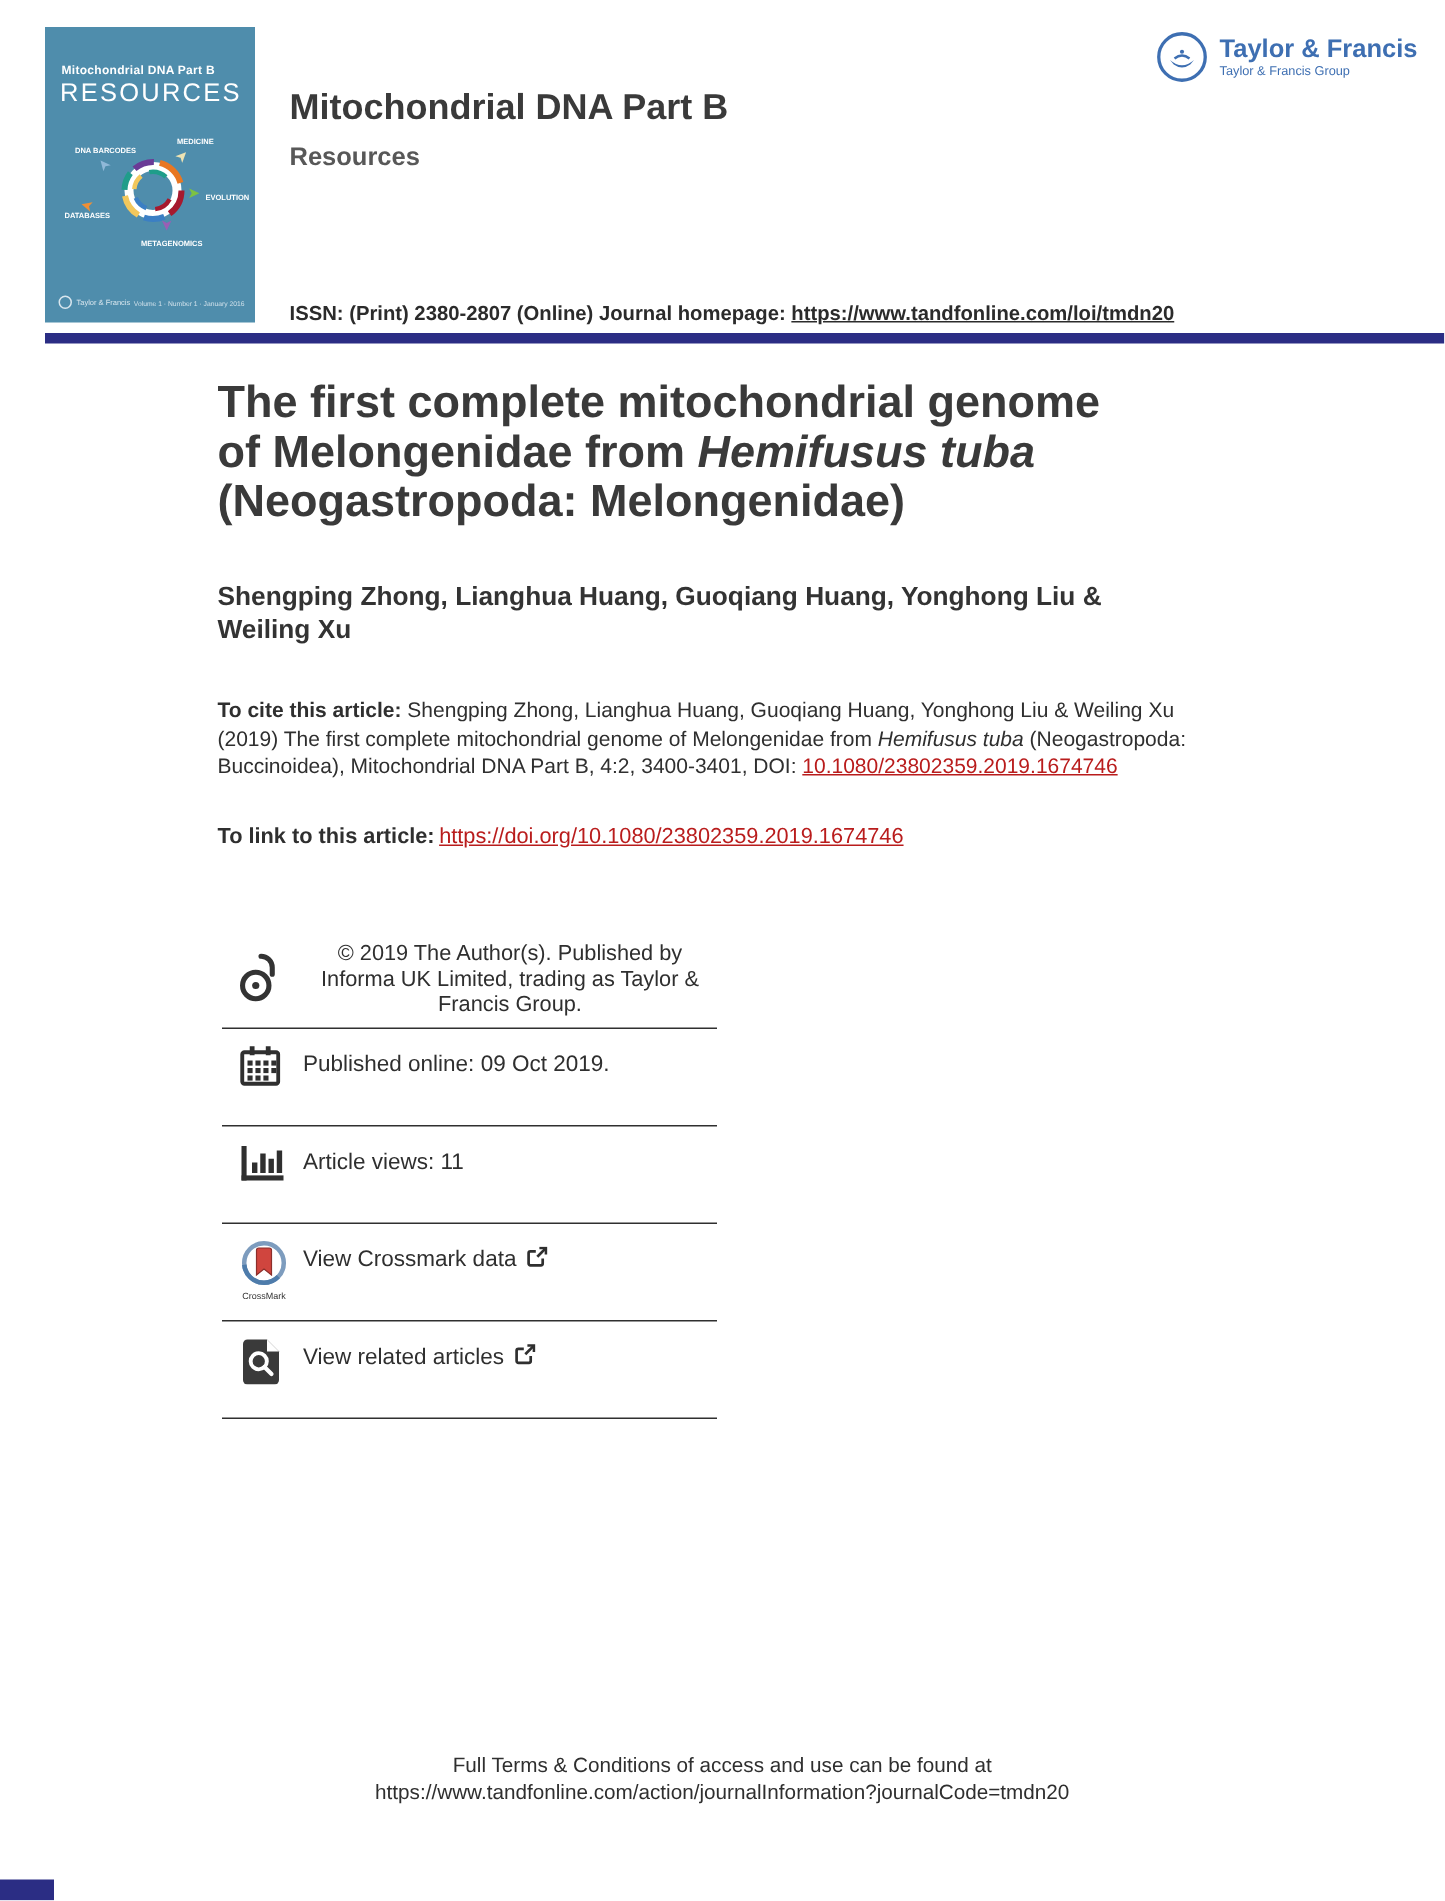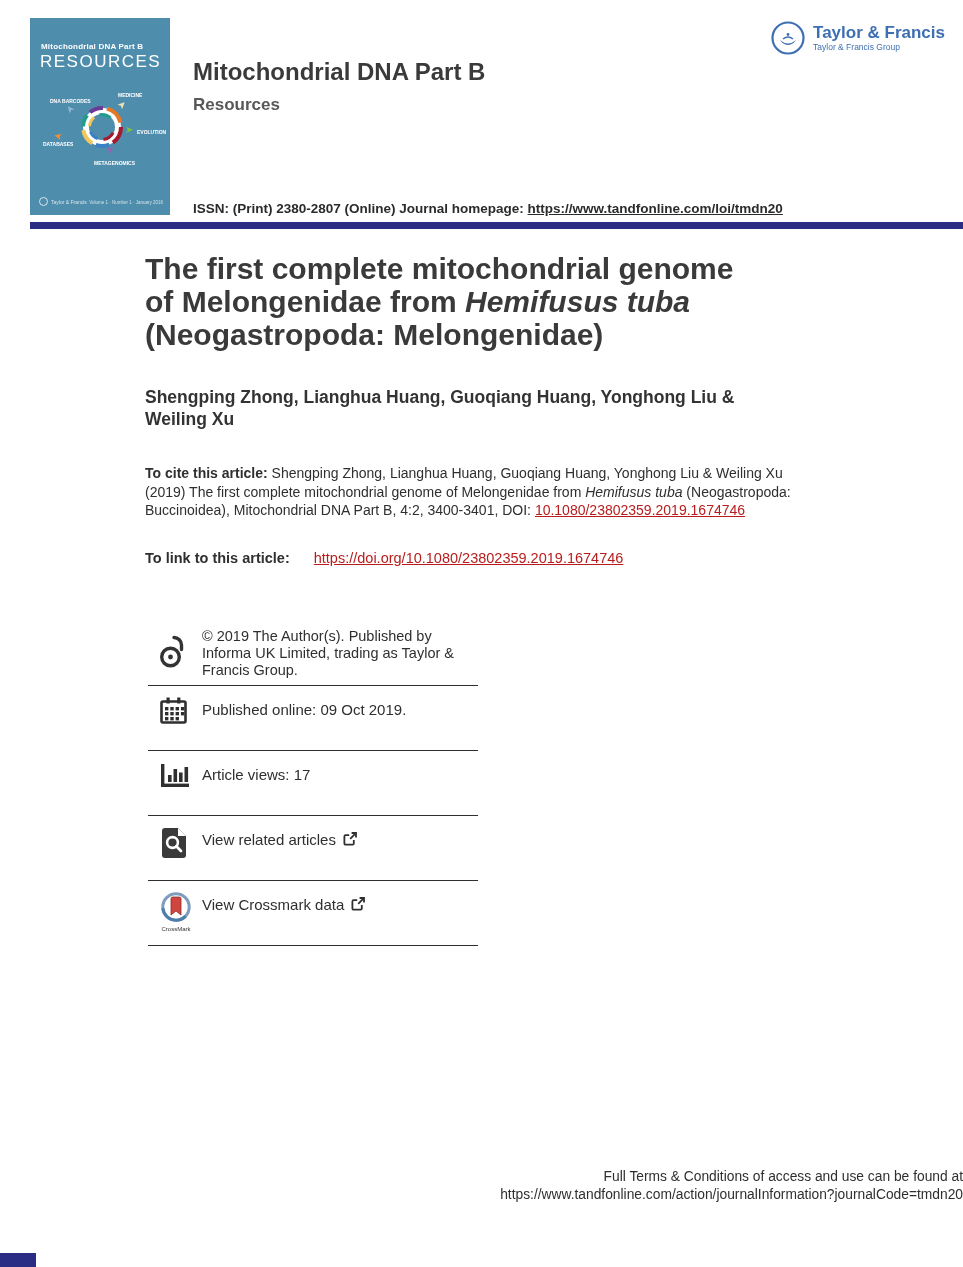--- a/index.html
+++ b/index.html
@@ -30,34 +30,34 @@
   .tf-group { font-size:8.5px; color:#3e6fb2; }
   .navy-bar { left:30px; right:0; top:222px; height:7px; background:#2b2d84; }
 
   
   .article-title { left:145px; top:252px; width:640px; font-size:30px; line-height:33px; font-weight:700; color:#3a3a3a; }
   .authors { left:145px; top:386px; width:618px; font-size:17.5px; line-height:22px; font-weight:700; color:#333; }
   .cite { left:145px; top:464px; width:655px; font-size:14px; line-height:18.5px; color:#2f2f2f; }
   .cite .lbl { font-weight:700;text-align:center; }
   .cite a, .linkline a { color:#b91c1c; text-decoration:underline; }
   .linkline { left:145px; top:550px; font-size:14.5px; color:#2f2f2f; }
-  .linkline .lbl { font-weight:700; margin-right:24px; }
+  .linkline .lbl { font-weight:700; margin-right:3px; }
 
   
   .actions { left:148px; top:620px; width:330px; }
   .action-row { position:relative; height:65px; border-bottom:1px solid #2f2f2f; display:flex; padding:11px 0 0 12px; }
   .action-row.first { height:66px; padding-top:6px; }
   .action-icon { width:32px; flex:0 0 32px; margin-right:10px; }
   .action-text { font-size:15px; line-height:17px; color:#2f2f2f; padding-top:4px; }
-  .action-text.wrap { font-size:14.5px; width:292px; padding-top:2px; }
+  .action-text.wrap { font-size:14.5px; width:292px; padding-top:2px;text-align:center; }
   .ext-icon { margin-left:7px; vertical-align:-1px; }
   .cm-caption { font-size:6px; color:#333; text-align:center; width:32px; margin-top:-2px; }
 
   
-  .terms { left:0; right:0; top:1168px; text-align:right; font-size:13.8px; line-height:18px; color:#2f2f2f; }
+  .terms { left:0; right:0; top:1168px; text-align:center; font-size:13.8px; line-height:18px; color:#2f2f2f; }
   .corner-bar { left:0; top:1253px; width:36px; height:14px; background:#2b2d84; }
 </style>
 </head>
 <body>
 
 <div class="page">
 
   <div class="abs cover">
     <div class="abs cover-journal">Mitochondrial DNA Part B</div>
     <div class="abs cover-resources">RESOURCES</div>
@@ -174,54 +174,54 @@
       <div class="action-icon">
         <svg width="31" height="27" viewBox="0 0 31 27">
           <rect x="1" y="2" width="3.4" height="23" fill="#2f2f2f"></rect>
           <rect x="1" y="21.6" width="28" height="3.4" fill="#2f2f2f"></rect>
           <rect x="8" y="13" width="3.6" height="7" fill="#2f2f2f"></rect>
           <rect x="13.5" y="7" width="3.6" height="13" fill="#2f2f2f"></rect>
           <rect x="19" y="10.5" width="3.6" height="9.5" fill="#2f2f2f"></rect>
           <rect x="24.5" y="5" width="3.6" height="15" fill="#2f2f2f"></rect>
         </svg>
       </div>
-      <div class="action-text">Article views: 17</div>
+      <div class="action-text">Article views: 11</div>
+    </div>
+
+    <div class="action-row" style="border-bottom:1px solid #2f2f2f;">
+      <div class="action-icon">
+        <svg width="32" height="32" viewBox="0 0 32 32">
+          <circle cx="16" cy="15" r="13.2" fill="#ffffff" stroke="#7d9cbe" stroke-width="3"></circle>
+          <circle cx="16" cy="15" r="13.2" fill="none" stroke="#4e7cab" stroke-width="3" stroke-dasharray="30 53" stroke-dashoffset="-10"></circle>
+          <path d="M11 6.5 a1.5 1.5 0 0 1 1.5 -1.5 h7 a1.5 1.5 0 0 1 1.5 1.5 V23 l-5 -4 -5 4 z" fill="#d0453e" stroke="#8c2f2b" stroke-width="0.8"></path>
+        </svg>
+        <div class="cm-caption">CrossMark</div>
+      </div>
+      <div class="action-text"><span>View Crossmark data</span><svg class="ext-icon" width="14" height="14" viewBox="0 0 14 14">
+            <path d="M10.8 8 v3.4 a1.2 1.2 0 0 1 -1.2 1.2 H2.6 a1.2 1.2 0 0 1 -1.2 -1.2 V4.4 A1.2 1.2 0 0 1 2.6 3.2 h3.6" fill="none" stroke="#2f2f2f" stroke-width="1.8"></path>
+            <path d="M7.2 6.8 L12.6 1.4" fill="none" stroke="#2f2f2f" stroke-width="1.8"></path>
+            <path d="M8.6 1 h4.4 v4.4" fill="none" stroke="#2f2f2f" stroke-width="1.8"></path>
+          </svg></div>
     </div>
 
     <div class="action-row">
       <div class="action-icon">
         <svg width="28" height="31" viewBox="0 0 28 31">
           <path d="M2 4 a3 3 0 0 1 3 -3 h13 l8 8 v19 a3 3 0 0 1 -3 3 H5 a3 3 0 0 1 -3 -3 z" fill="#3a3a3a"></path>
           <path d="M18 1 l8 8 h-8 z" fill="#ffffff"></path>
           <circle cx="12.5" cy="15.5" r="5.4" fill="none" stroke="#ffffff" stroke-width="2.6"></circle>
           <path d="M16.3 19.3 L21 24" stroke="#ffffff" stroke-width="2.8" stroke-linecap="round"></path>
         </svg>
       </div>
       <div class="action-text"><span>View related articles</span><svg class="ext-icon" width="14" height="14" viewBox="0 0 14 14">
             <path d="M10.8 8 v3.4 a1.2 1.2 0 0 1 -1.2 1.2 H2.6 a1.2 1.2 0 0 1 -1.2 -1.2 V4.4 A1.2 1.2 0 0 1 2.6 3.2 h3.6" fill="none" stroke="#2f2f2f" stroke-width="1.8"></path>
             <path d="M7.2 6.8 L12.6 1.4" fill="none" stroke="#2f2f2f" stroke-width="1.8"></path>
             <path d="M8.6 1 h4.4 v4.4" fill="none" stroke="#2f2f2f" stroke-width="1.8"></path>
           </svg></div>
     </div>
-
-    <div class="action-row" style="border-bottom:1px solid #2f2f2f;">
-      <div class="action-icon">
-        <svg width="32" height="32" viewBox="0 0 32 32">
-          <circle cx="16" cy="15" r="13.2" fill="#ffffff" stroke="#7d9cbe" stroke-width="3"></circle>
-          <circle cx="16" cy="15" r="13.2" fill="none" stroke="#4e7cab" stroke-width="3" stroke-dasharray="30 53" stroke-dashoffset="-10"></circle>
-          <path d="M11 6.5 a1.5 1.5 0 0 1 1.5 -1.5 h7 a1.5 1.5 0 0 1 1.5 1.5 V23 l-5 -4 -5 4 z" fill="#d0453e" stroke="#8c2f2b" stroke-width="0.8"></path>
-        </svg>
-        <div class="cm-caption">CrossMark</div>
-      </div>
-      <div class="action-text"><span>View Crossmark data</span><svg class="ext-icon" width="14" height="14" viewBox="0 0 14 14">
-            <path d="M10.8 8 v3.4 a1.2 1.2 0 0 1 -1.2 1.2 H2.6 a1.2 1.2 0 0 1 -1.2 -1.2 V4.4 A1.2 1.2 0 0 1 2.6 3.2 h3.6" fill="none" stroke="#2f2f2f" stroke-width="1.8"></path>
-            <path d="M7.2 6.8 L12.6 1.4" fill="none" stroke="#2f2f2f" stroke-width="1.8"></path>
-            <path d="M8.6 1 h4.4 v4.4" fill="none" stroke="#2f2f2f" stroke-width="1.8"></path>
-          </svg></div>
-    </div>
   </div>
 
   <div class="abs terms">
     <div>Full Terms &amp; Conditions of access and use can be found at</div>
     <div>https://www.tandfonline.com/action/journalInformation?journalCode=tmdn20</div>
   </div>
 
   <div class="abs corner-bar"></div>
 </div>
 

